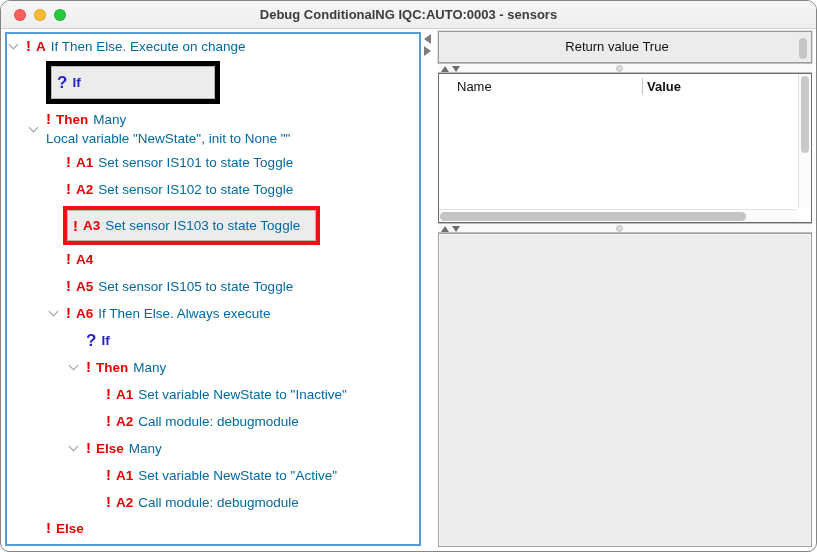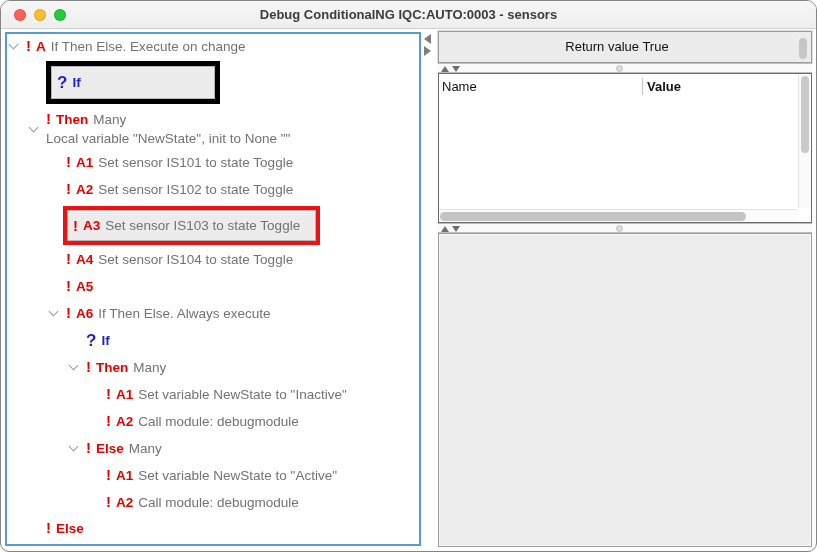--- a/index.html
+++ b/index.html
@@ -20,21 +20,21 @@
   .light.zoom{left:53px;background:#27c93f;}
   
   .left-pane{position:absolute;left:4px;top:31px;width:416px;height:514px;background:#fff;
     border:2px solid var(--focus,#579bd5);overflow:hidden;}
   .trow{position:absolute;height:18px;display:flex;align-items:center;gap:5px;
     white-space:nowrap;font-size:13.5px;color:#1a1a1a;}
   .chev{position:absolute;width:7px;height:7px;border-right:1.6px solid #9b9b9b;
     border-bottom:1.6px solid #9b9b9b;transform:rotate(45deg);}
   .seg-bang{color:var(--red,#e60000);font-weight:900;font-size:15px;line-height:14px;}
   .seg-red{color:var(--red,#e60000);font-weight:bold;}
-  .seg-black{color:#737373;}
+  .seg-black{color:#0369a1;}
   .seg-qmark{color:var(--blue,#2222cc);font-weight:bold;font-size:17px;line-height:15px;}
   .seg-blue{color:var(--blue,#2222cc);font-weight:bold;}
   .sel-box{padding-left:6px;background:#ececec;box-shadow:inset 0 0 0 1px #b5b5b5;}
   .sel-black{border:5px solid #000;}
   .sel-red{border:4px solid #ea1212;}
   
   .vsplit-btn{position:absolute;width:0;height:0;border-top:5px solid transparent;
     border-bottom:5px solid transparent;}
   .vsplit-left{left:423px;top:33px;border-right:7px solid #7d7d7d;}
   .vsplit-right{left:423px;top:45px;border-left:7px solid #7d7d7d;}
@@ -52,21 +52,21 @@
     border-left:4px solid transparent;border-right:4px solid transparent;
     border-bottom:6px solid #6f6f6f;}
   .hsplit .tri-down{position:absolute;left:14px;top:2px;width:0;height:0;
     border-left:4px solid transparent;border-right:4px solid transparent;
     border-top:6px solid #6f6f6f;}
   .hsplit .dot{position:absolute;left:178px;top:1px;width:7px;height:7px;border-radius:50%;
     background:#dcdcdc;border:1px solid #c2c2c2;}
   .table-box{position:absolute;left:0;top:42px;width:374px;height:150px;background:#fff;
     border:1px solid #6b6b6b;}
   .th{position:absolute;top:5px;font-size:13px;color:#111;white-space:nowrap;}
-  .th-name{left:3px;}
+  .th-name{left:18px;}
   .th-value{left:208px;font-weight:bold;}
   .col-divider{position:absolute;left:203px;top:4px;width:1px;height:17px;background:#c4c4c4;}
   .v-track{position:absolute;right:0;top:0;bottom:14px;width:13px;background:#fbfbfb;
     border-left:1px solid #e3e3e3;}
   .v-thumb{position:absolute;right:2px;top:2px;width:8px;height:77px;border-radius:4px;
     background:#c9c9c9;}
   .h-track{position:absolute;left:0;right:14px;bottom:0;height:13px;background:#fbfbfb;
     border-top:1px solid #e3e3e3;}
   .h-thumb{position:absolute;left:1px;top:2px;width:306px;height:9px;border-radius:4.5px;
     background:#c4c4c4;}
@@ -117,25 +117,25 @@
           <span class="seg-black">Set sensor IS102 to state Toggle</span>
         </div>
         <div class="trow sel-box sel-red" style="left: 56px; top: 172px; width: 257px; height: 39px;">
           <span class="seg-bang">!</span>
           <span class="seg-red">A3</span>
           <span class="seg-black">Set sensor IS103 to state Toggle</span>
         </div>
         <div class="trow" style="left: 59px; top: 216px;">
           <span class="seg-bang">!</span>
           <span class="seg-red">A4</span>
-          <span class="seg-black">Set sensor IS104 to state Toggle</span>
         </div>
         <div class="trow" style="left: 59px; top: 243px;">
           <span class="seg-bang">!</span>
           <span class="seg-red">A5</span>
+          <span class="seg-black">Set sensor IS105 to state Toggle</span>
         </div>
         <span class="chev" style="left: 43px; top: 274px;"></span>
         <div class="trow" style="left: 59px; top: 270px;">
           <span class="seg-bang">!</span>
           <span class="seg-red">A6</span>
           <span class="seg-black">If Then Else. Always execute</span>
         </div>
         <div class="trow" style="left: 79px; top: 297px;">
           <span class="seg-qmark">?</span>
           <span class="seg-blue">If</span>

